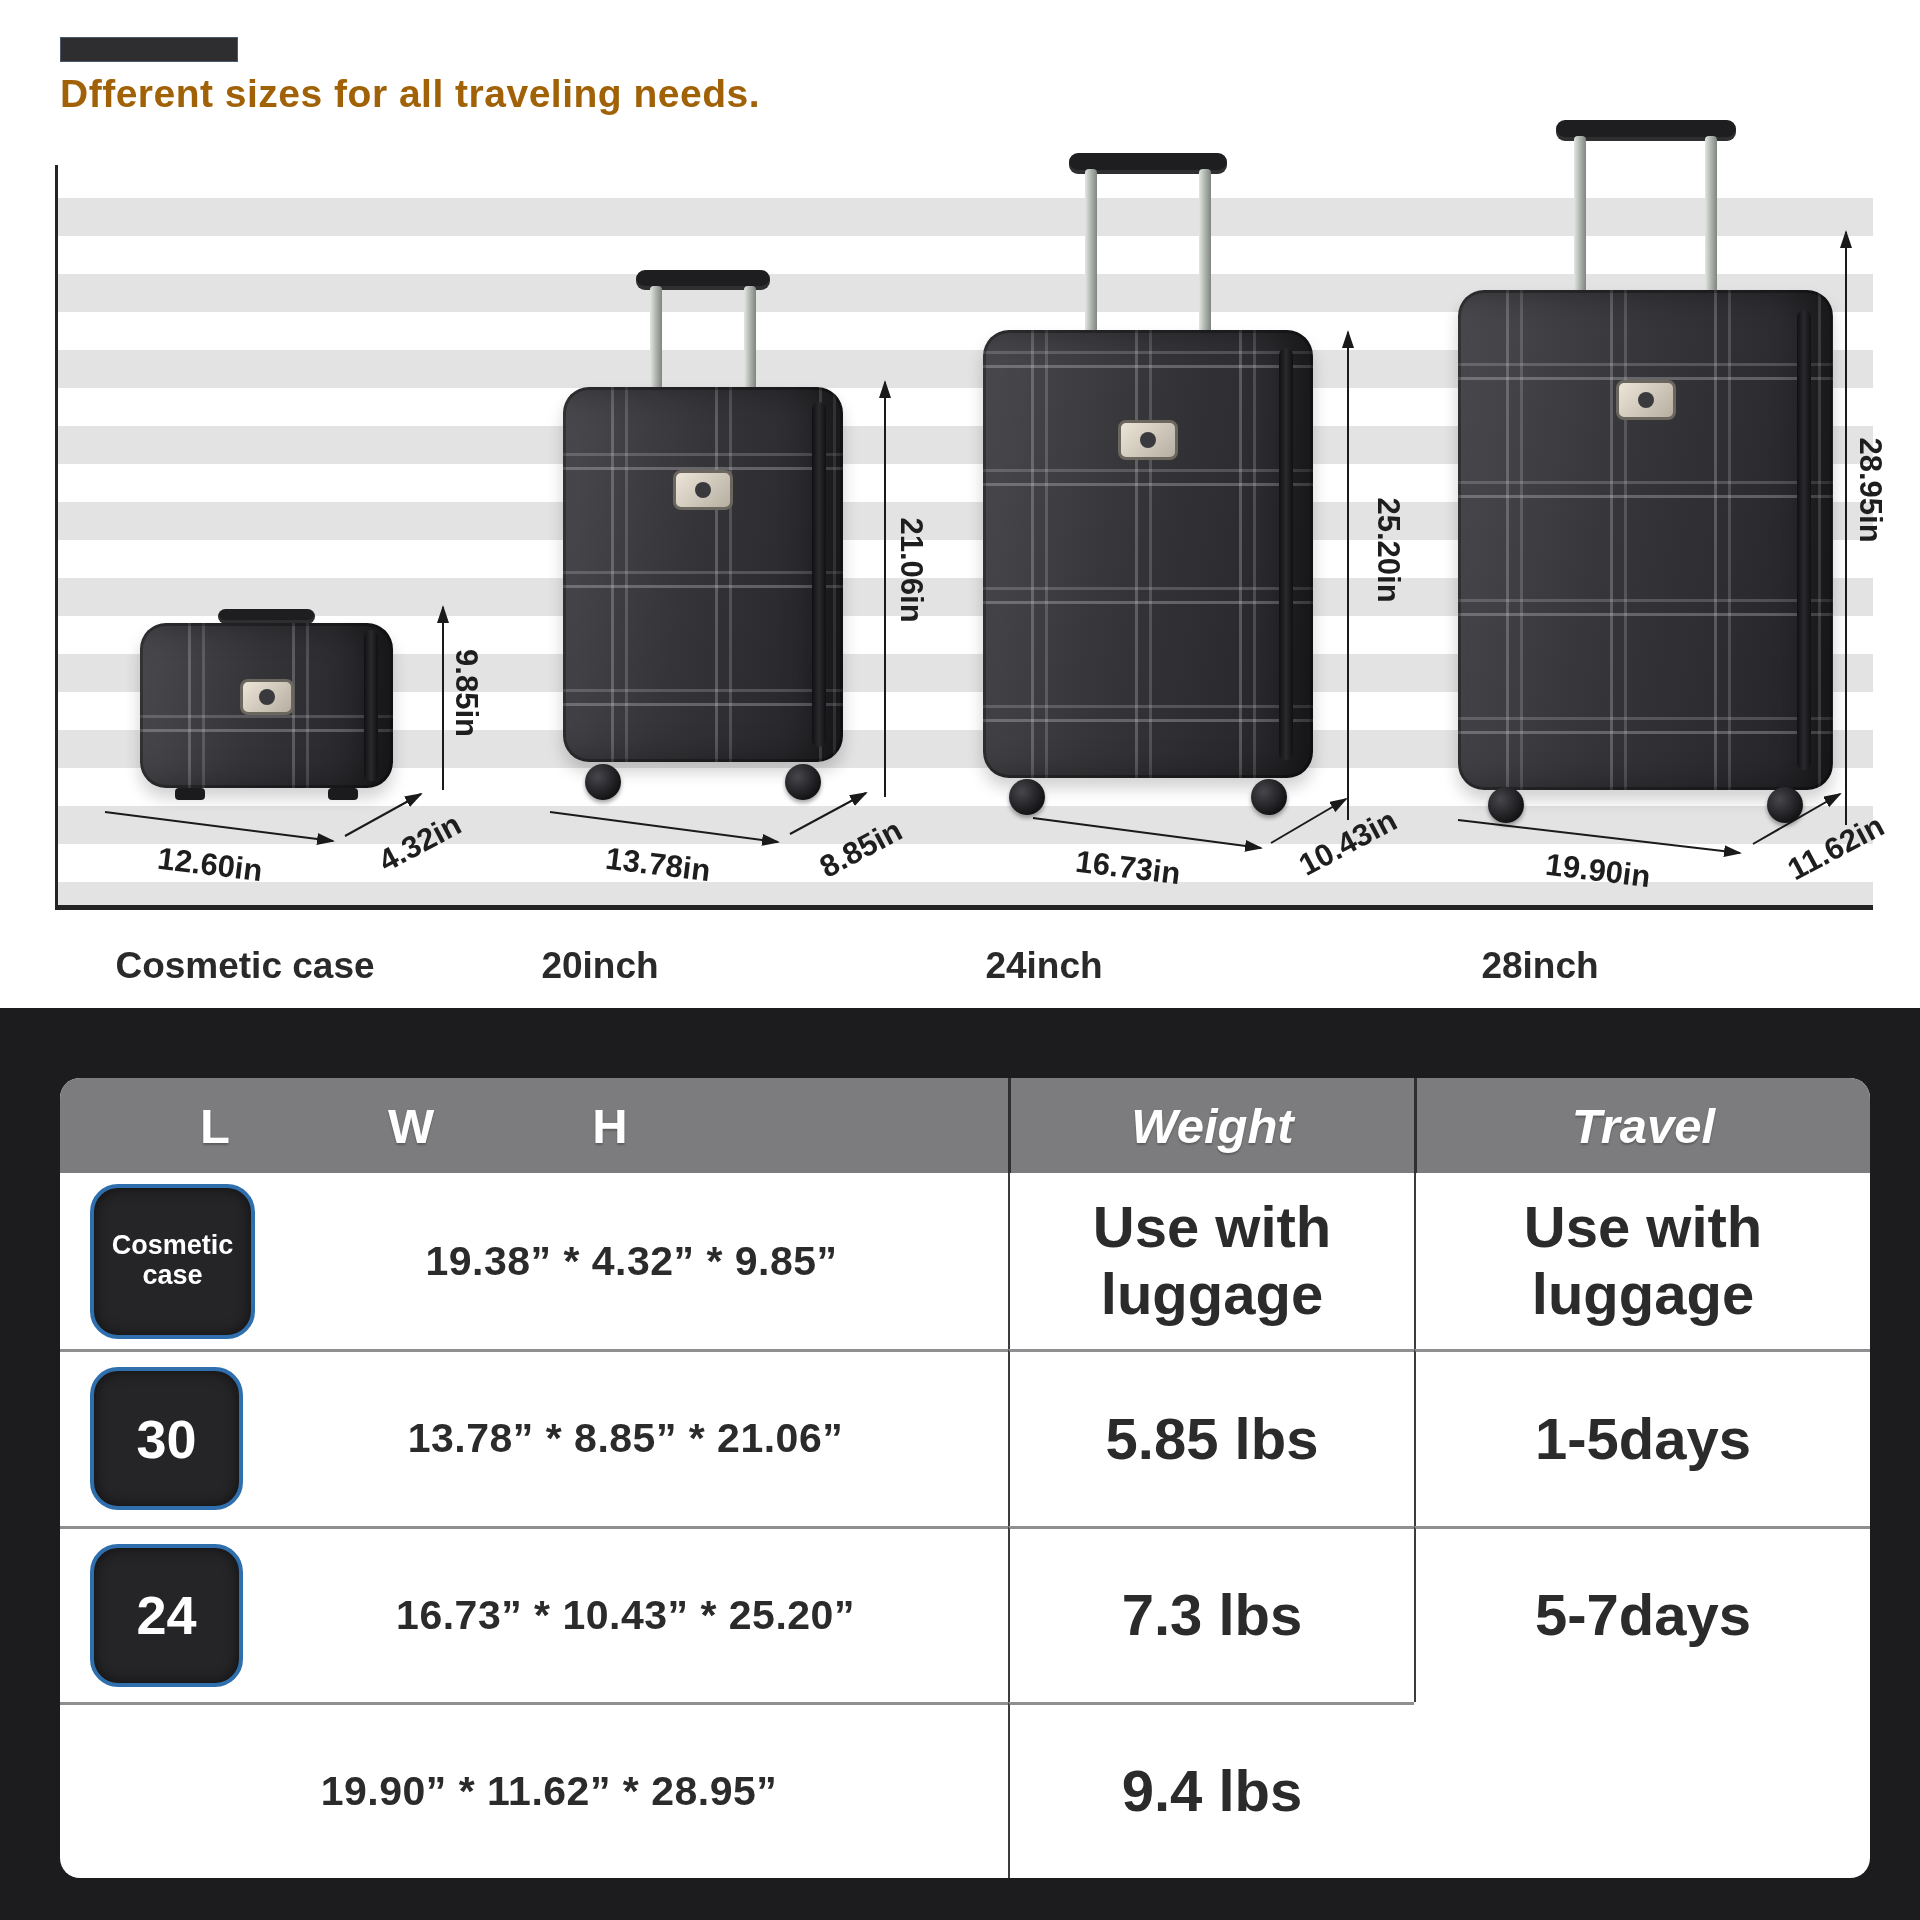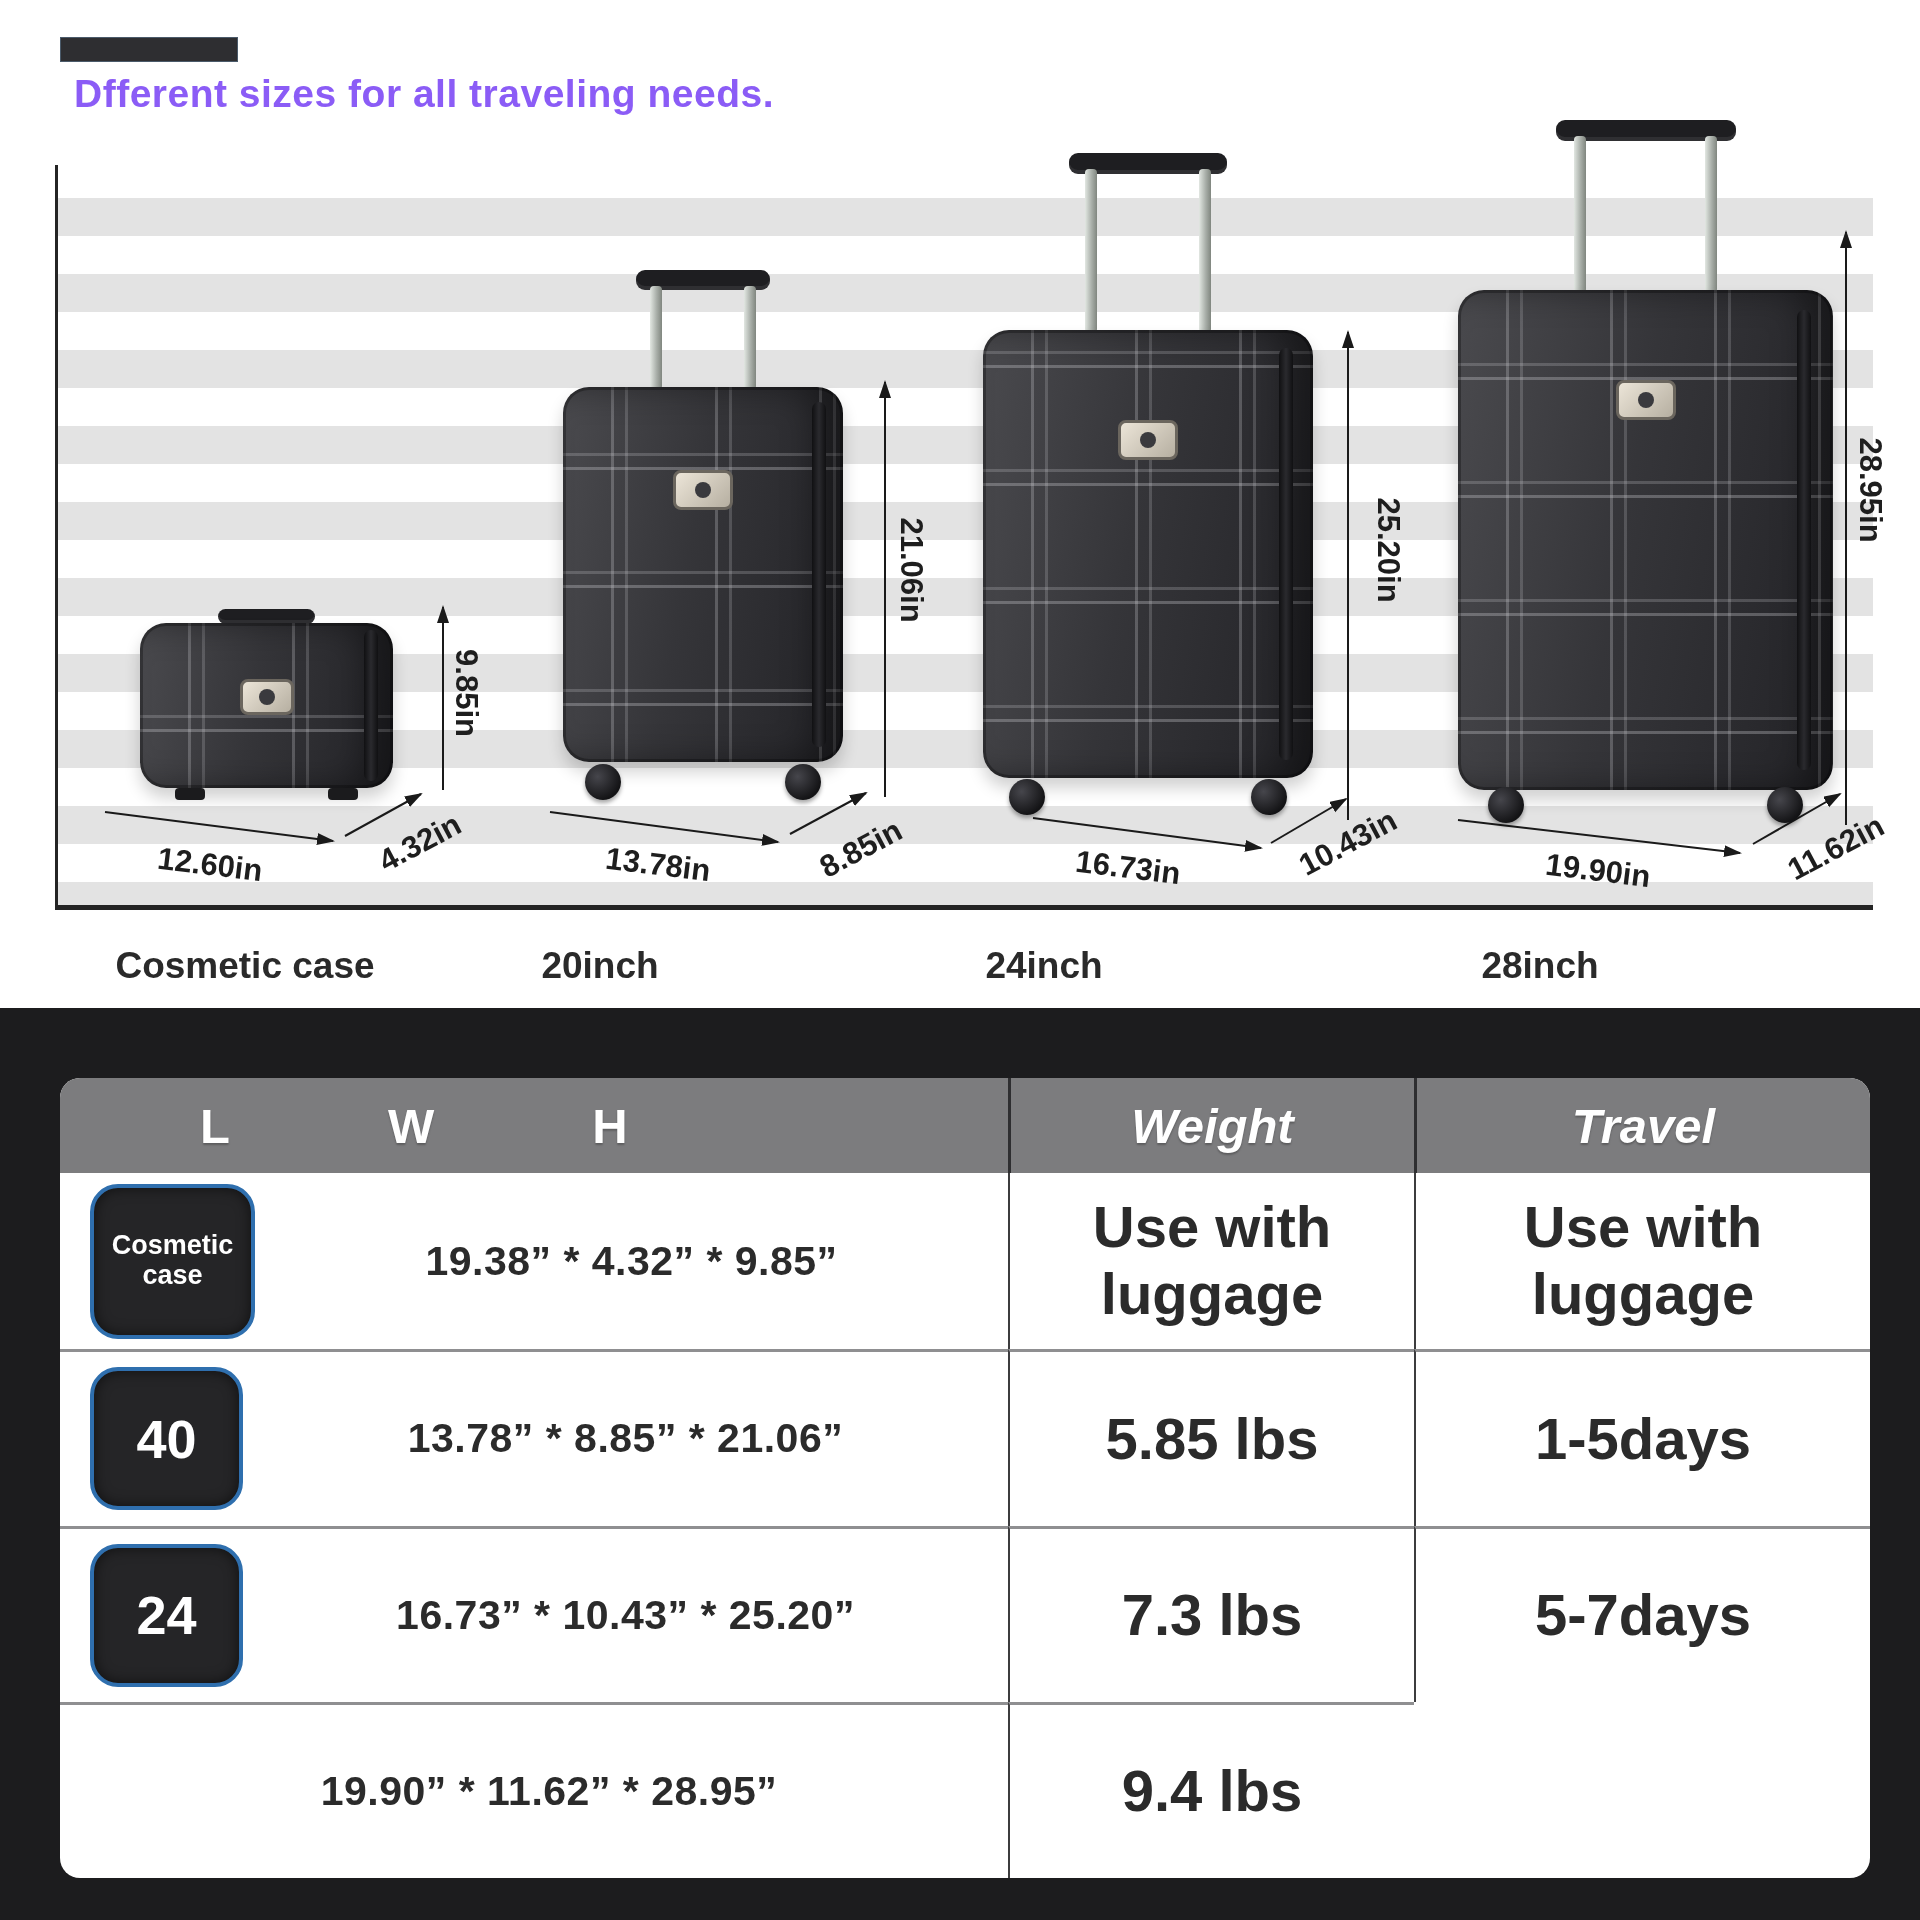--- a/index.html
+++ b/index.html
@@ -4,21 +4,21 @@
 <style>
   html,body{margin:0;padding:0;}
   body{
     width:1920px;height:1920px;position:relative;overflow:hidden;
     background:#ffffff;
     font-family:"Liberation Sans", sans-serif;
     color:#262626;
   }
   
   .title-bar{position:absolute;left:60px;top:37px;width:176px;height:23px;background:#2e2e31;border:1px solid #4a5a6a;}
-  .page-title{position:absolute;left:74px;top:72px;font-size:39px;font-weight:700;letter-spacing:.5px;color:#8b5cf6;}
+  .page-title{position:absolute;left:60px;top:72px;font-size:39px;font-weight:700;letter-spacing:.5px;color:#a16207;}
 
   
   .chart{
     position:absolute;left:55px;top:165px;width:1815px;height:740px;
     border-left:3px solid #242424;border-bottom:5px solid #242424;
     background-image:linear-gradient(180deg,#e3e3e3 0 38px,#ffffff 38px 76px);
     background-size:100% 76px;background-position:0 33px;
   }
   .chart .arrows{position:absolute;left:0;top:0;overflow:visible;}
   .dim-label{position:absolute;font-weight:700;font-size:31px;color:#1e1e1e;white-space:nowrap;transform:translate(-50%,-50%);}
@@ -227,21 +227,21 @@
       <div class="dims">19.38” * 4.32” * 9.85”</div>
     </div>
     <div class="td col-sep-thin">
       <div class="wt">Use with luggage</div>
     </div>
     <div class="td col-sep-thin">
       <div class="tr-cell">Use with luggage</div>
     </div>
 
     <div class="td cell-lwh row-sep">
-      <div class="badge num">40</div>
+      <div class="badge num">30</div>
       <div class="dims">13.78” * 8.85” * 21.06”</div>
     </div>
     <div class="td col-sep-thin row-sep">
       <div class="wt">5.85 lbs</div>
     </div>
     <div class="td col-sep-thin row-sep">
       <div class="tr-cell">1-5days</div>
     </div>
 
     <div class="td cell-lwh row-sep">

